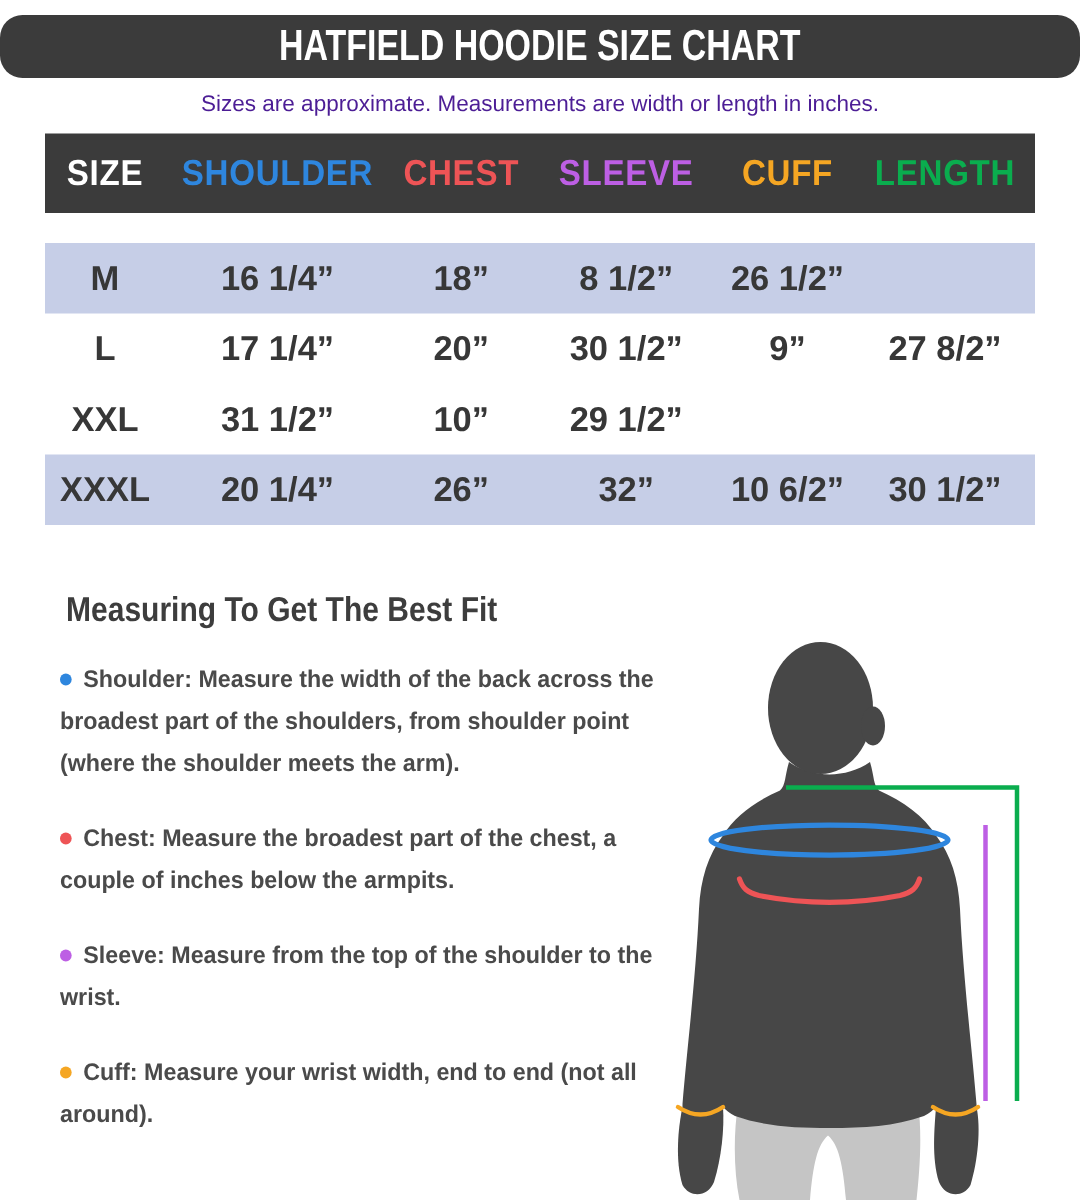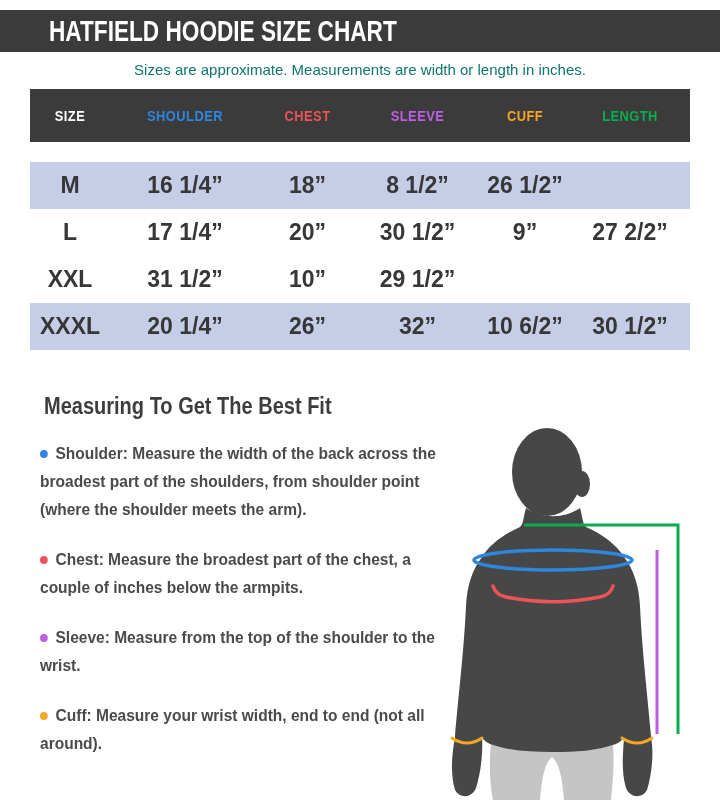--- a/index.html
+++ b/index.html
@@ -3,38 +3,38 @@
 <meta charset="utf-8">
 <style>
   html,body { margin:0; padding:0; background:#ffffff; }
   .page {
     position:relative; width:720px; height:800px; overflow:hidden;
     background:#ffffff; font-family:"Liberation Sans", sans-serif;
   }
   
   .title-bar {
     margin-top:10px; height:42px; background:#3b3b3b;
-    display:flex; align-items:center; justify-content:flex-start;
+    display:flex; align-items:center; justify-content:center;border-radius:15px;
   }
   .title {
     color:#ffffff; font-weight:bold; font-size:29px; white-space:nowrap;
     display:inline-block; transform:scaleX(0.78); transform-origin:center;
   }
   .subtitle {
-    text-align:center; color:#0f766e; font-size:15px; margin:9px 0 11px 0;
+    text-align:center; color:#4c1d95; font-size:15px; margin:9px 0 11px 0;
   }
   
   .size-table { margin:0 30px; }
   .trow {
     display:grid; grid-template-columns:80px 150px 95px 125px 90px 120px;
     align-items:center; height:47px; text-align:center;
     font-weight:bold; font-size:23px; color:#373737;
   }
   .trow .cell { display:inline-block; }
-  .thead { background:#3b3b3b; height:53px; margin-bottom:20px; font-size:14px; }
+  .thead { background:#3b3b3b; height:53px; margin-bottom:20px; font-size:24px; }
   .thead .cell { transform:scaleX(0.92); transform-origin:center; letter-spacing:0.5px; }
   .striped { background:#c6cee7; }
   
   .measure-section { position:relative; margin-top:43px; }
   .measure-heading {
     margin:0 0 20px 44px; font-size:23px; font-weight:bold; color:#3d3d3d;
     white-space:nowrap; transform:scaleX(0.87); transform-origin:left center;
   }
   .bullets { margin-left:40px; width:410px; }
   .bullets p {
@@ -75,21 +75,21 @@
       <span class="cell">18”</span>
       <span class="cell">8 1/2”</span>
       <span class="cell">26 1/2”</span>
     </div>
     <div class="trow">
       <span class="cell">L</span>
       <span class="cell">17 1/4”</span>
       <span class="cell">20”</span>
       <span class="cell">30 1/2”</span>
       <span class="cell">9”</span>
-      <span class="cell">27 2/2”</span>
+      <span class="cell">27 8/2”</span>
     </div>
     <div class="trow">
       <span class="cell">XXL</span>
       <span class="cell">31 1/2”</span>
       <span class="cell">10”</span>
       <span class="cell">29 1/2”</span>
     </div>
     <div class="trow striped">
       <span class="cell">XXXL</span>
       <span class="cell">20 1/4”</span>

